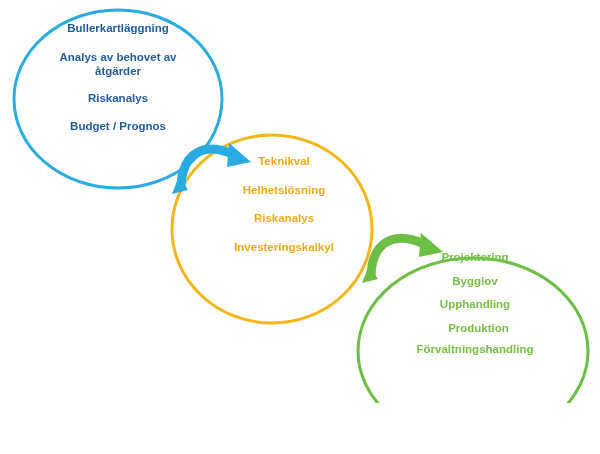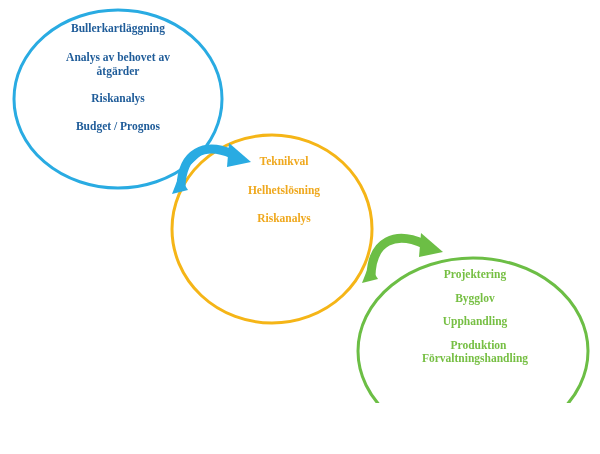--- a/index.html
+++ b/index.html
@@ -10,21 +10,20 @@
   }
   body {
     font-family: "Liberation Sans", sans-serif;
   }
   #stage {
     position: relative;
     width: 600px;
     height: 403px;
     background: #ffffff;
     overflow: hidden;
-    font-family: Liberation Serif, serif;
   }
   #diagram-svg {
     position: absolute;
     left: 0;
     top: 0;
     width: 600px;
     height: 454px;
   }
   .label-group {
     position: absolute;
@@ -58,28 +57,28 @@
     color: #EFA81D;
     font-size: 11.5px;
   }
   #orange-labels .label-line { margin-bottom: 15px; }
   #orange-labels .label-line.two-line { margin-bottom: 15px; line-height: 1.25; white-space: normal; }
   #orange-labels .label-line:last-child { margin-bottom: 0; }
 
   
   #green-labels {
     left: 368px;
-    top: 268px;
+    top: 251px;
     width: 214px;
     color: #76BF43;
     font-size: 11.5px;
   }
   #green-labels .label-line { margin-bottom: 10px; }
   #green-labels .label-line:last-child { margin-bottom: 0; }
-  #green-labels .label-line.tight { margin-bottom: 0; padding-left: 7px; }
+  #green-labels .label-line.tight { margin-bottom: 8px; padding-left: 7px; }
 </style>
 </head>
 <body>
 
 <div id="stage">
 
   <svg id="diagram-svg" viewBox="0 0 600 454">
 
     <ellipse cx="118" cy="99" rx="104" ry="89" fill="none" stroke="#29ABE2" stroke-width="3"></ellipse>
 
@@ -104,20 +103,21 @@
     <span class="label-line">Bullerkartläggning</span>
     <span class="label-line two-line"><span>Analys av behovet av</span><br><span>åtgärder</span></span>
     <span class="label-line">Riskanalys</span>
     <span class="label-line">Budget / Prognos</span>
   </div>
 
   <div class="label-group" id="orange-labels">
     <span class="label-line">Teknikval</span>
     <span class="label-line">Helhetslösning</span>
     <span class="label-line">Riskanalys</span>
+    <span class="label-line">Investeringskalkyl</span>
   </div>
 
   <div class="label-group" id="green-labels">
     <span class="label-line">Projektering</span>
     <span class="label-line">Bygglov</span>
     <span class="label-line">Upphandling</span>
     <span class="label-line tight">Produktion</span>
     <span class="label-line">Förvaltningshandling</span>
   </div>
 

